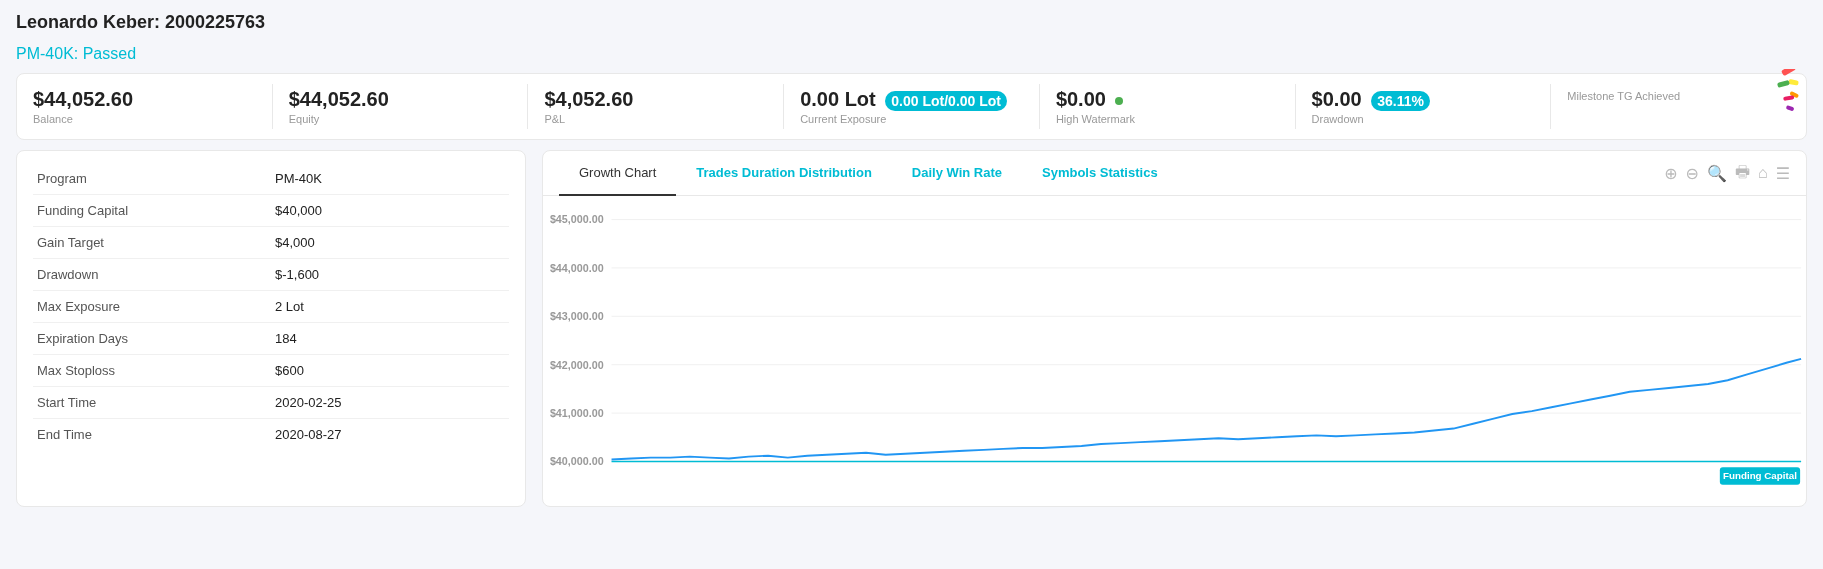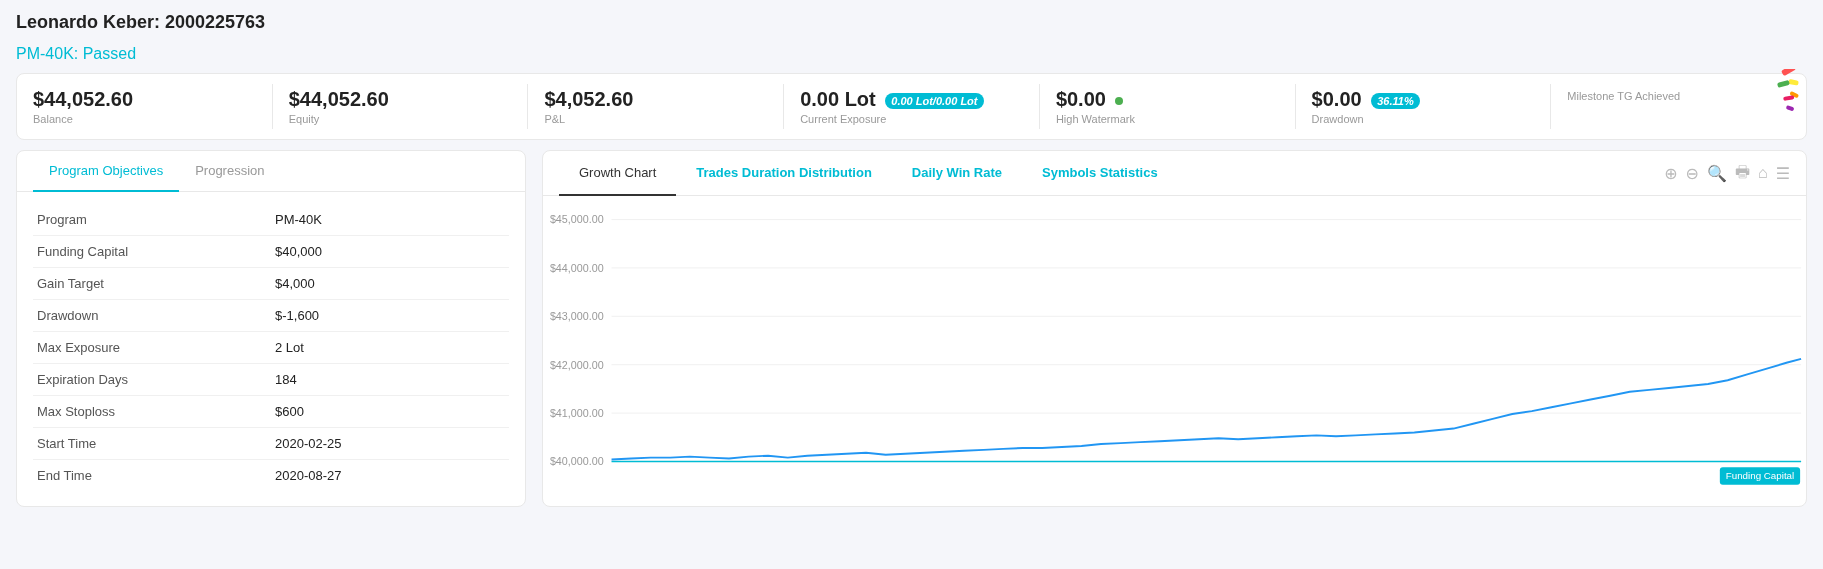--- a/index.html
+++ b/index.html
@@ -24,26 +24,25 @@
     .stat-item {
       flex: 1;
       padding: 4px 16px;
       border-right: 1px solid #e8e8e8;
     }
     .stat-item:last-child { border-right: none; position: relative; }
     .stat-value { font-size: 20px; font-weight: bold; color: #222; }
     .stat-label { font-size: 11px; color: #999; margin-top: 2px; }
     .stat-badge {
       display: inline-block;
-      font-size: 11px;
+      font-size: 14px;
       padding: 2px 6px;
       border-radius: 10px;
       margin-left: 4px;
       vertical-align: middle;
-      font-style: italic;
     }
     .badge-teal { background: #00bcd4; color: #fff; }
 
     
     .main-content {
       display: flex;
       gap: 16px;
     }
 
     
@@ -113,20 +112,21 @@
       align-items: center;
       color: #bbb;
       font-size: 16px;
     }
     .chart-toolbar span { cursor: pointer; }
 
     .chart-area {
       padding: 10px 0 0 0;
       position: relative;
       height: 310px;
+      font-weight: bold;
     }
 
     
     .green-dot {
       display: inline-block;
       width: 8px;
       height: 8px;
       background: #4caf50;
       border-radius: 50%;
       margin-left: 4px;
@@ -186,24 +186,20 @@
           <rect x="44" y="28" width="11" height="4" rx="2" fill="#e91e63" transform="rotate(-10 44 28)"></rect>
           <rect x="48" y="36" width="8" height="4" rx="2" fill="#9c27b0" transform="rotate(20 48 36)"></rect>
         </svg>
       </div>
     </div>
   </div>
 
   <div class="main-content">
 
     <div class="left-panel">
-      <div class="tabs-row">
-        <div class="tab-btn active">Program Objectives</div>
-        <div class="tab-btn">Progression</div>
-      </div>
       <div class="table-content">
         <table class="info-table">
           <tbody>
             <tr>
               <td>Program</td>
               <td>PM-40K</td>
             </tr>
             <tr>
               <td>Funding Capital</td>
               <td>$40,000</td>

